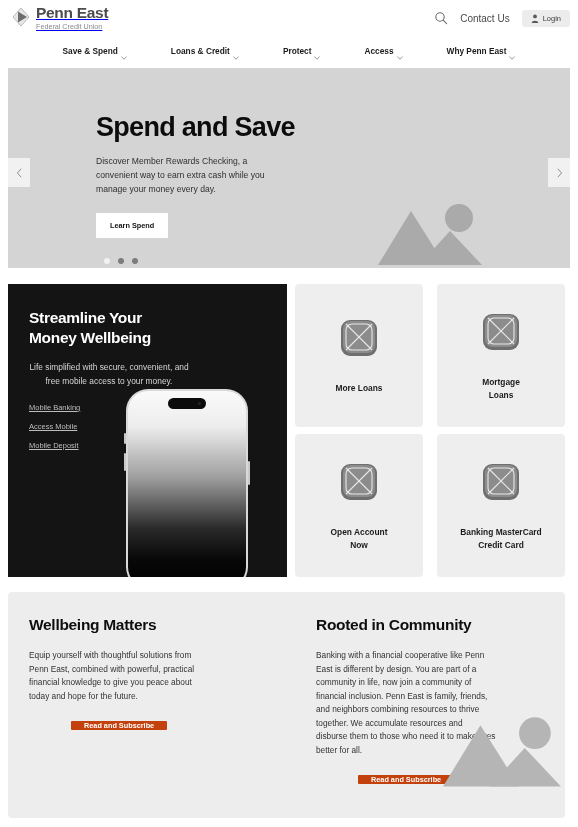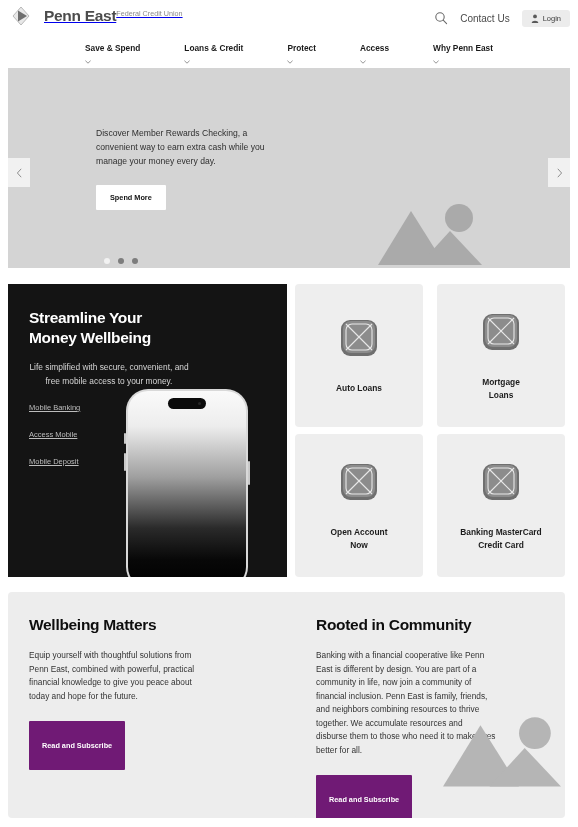--- a/index.html
+++ b/index.html
@@ -11,44 +11,44 @@
   }
   .page { position: relative; width: 578px; height: 827px; background: #fff; }
 
   
   .topbar {
     position: absolute; left: 0; top: 0; width: 578px; height: 36px;
     display: flex; align-items: center;
   }
   .logo-wrap { position: absolute; left: 10px; top: 5px; display: flex; align-items: center; gap: 4px; }
   .logo-diamond { width: 22px; height: 22px; position: relative; flex: 0 0 auto; }
-  .logo-text { display: flex; line-height: 1; margin-left: 8px; }
+  .logo-text { display: flex; flex-direction: column; line-height: 1; }
   .logo-name { font-size: 15.5px; font-weight: bold; color: #4c4c4c; letter-spacing: -0.3px; }
   .logo-sub { font-size: 7.2px; color: #8a8a8a; margin-top: 2px; letter-spacing: 0px; }
 
   .top-right { position: absolute; right: 8px; top: 8px; display: flex; align-items: center; gap: 12px; height: 20px; }
   .search-icon { width: 14px; height: 14px; display: block; }
   .contact-link { font-size: 10px; color: #4a4a4a; text-decoration: none; }
   .login-btn {
     display: flex; align-items: center; gap: 4px;
     background: #ececec; border: none; border-radius: 3px;
     padding: 4px 9px; font-size: 7.5px; color: #3c3c3c;
     font-family: "Liberation Sans", sans-serif; cursor: pointer;
   }
   .person-icon { width: 8px; height: 9px; display: block; }
 
   
   .nav {
     position: absolute; left: 0; top: 38px; width: 578px; height: 26px;
     display: flex; align-items: center; justify-content: center; gap: 0;
   }
   .nav-item {
-    display: flex; align-items: flex-start; gap: 3px;
+    display: flex; align-items: flex-end; gap: 3px;
     font-size: 8.3px; font-weight: bold; color: #1a1a1a;
-    padding: 0 22px; cursor: pointer; white-space: nowrap; flex-direction: column;
+    padding: 0 22px; cursor: pointer; white-space: nowrap;
   }
   .chev { width: 6px; height: 4px; display: block; opacity: .65; }
 
   
   .hero {
     position: absolute; left: 8px; top: 68px; width: 562px; height: 200px;
     background: #d4d4d4; overflow: hidden;
   }
   .hero-inner { position: absolute; left: 88px; top: 45px; width: 270px; }
   .hero-title { font-size: 27px; font-weight: bold; color: #0c0c0c; letter-spacing: -0.7px; line-height: 1.05; }
@@ -70,21 +70,21 @@
   .arrow.right { left: 548px; }
   .arrow svg { width: 7px; height: 10px; display: block; }
 
   
   .dark-card {
     position: absolute; left: 8px; top: 284px; width: 279px; height: 293px;
     background: #141414; overflow: hidden;
   }
   .dark-title { position: absolute; left: 21px; top: 24px; font-size: 15.5px; font-weight: bold; color: #fff; line-height: 1.3; letter-spacing: -0.3px; }
   .dark-desc { position: absolute; left: 21px; top: 77px; font-size: 8.4px; color: #d6d6d6; line-height: 1.62; width: 160px; text-align: center; }
-  .dark-links { position: absolute; left: 21px; top: 119px; display: flex; flex-direction: column; gap: 18px; }
+  .dark-links { position: absolute; left: 21px; top: 119px; display: flex; flex-direction: column; gap: 10px; }
   .dark-link { font-size: 7.5px; color: #bdbdbd; text-decoration: underline; cursor: pointer; }
   .phone {
     position: absolute; left: 118px; top: 105px; width: 122px; height: 200px;
     border-radius: 22px; background: #d9d9d9; padding: 2px;
   }
   .phone-screen {
     width: 100%; height: 100%; border-radius: 20px; position: relative; overflow: hidden;
     background: linear-gradient(180deg,#fafafa 0%, #ededed 18%, #9f9f9f 44%, #2a2a2a 70%, #080808 86%, #000 100%);
   }
   .island {
@@ -103,23 +103,23 @@
     cursor: pointer;
   }
   .tile-label { font-size: 8.4px; font-weight: bold; color: #1c1c1c; text-align: center; line-height: 1.45; margin-top: 22px; }
   .brk { width: 44px; height: 44px; display: block; }
 
   
   .bcard { position: absolute; background: #ededed; border-radius: 4px; overflow: hidden; }
   .bcard-title { font-size: 15.5px; font-weight: bold; color: #0e0e0e; letter-spacing: -0.3px; }
   .bcard-desc { margin-top: 15px; font-size: 8.3px; color: #333; line-height: 1.63; }
   .bcard-btn {
-    margin-top: 18px; background: #701a75; border: none; border-radius: 1px;
-    padding: 20px 13px; font-size: 7.3px; font-weight: bold; color: #fff;
-    font-family: "Liberation Sans", sans-serif; cursor: pointer;
+    margin-top: 18px; background: #c2410c; border: none; border-radius: 1px;
+    padding: 0 13px; font-size: 7.3px; font-weight: bold; color: #fff;
+    font-family: "Liberation Sans", sans-serif; cursor: pointer; margin-left: 42px;
   }
   .bcard-ph { position: absolute; }
 </style>
 </head>
 <body>
 
 <div class="page">
 
   <div class="topbar">
     <a class="logo-wrap" href="#">
@@ -193,22 +193,23 @@
       <span class="chev">
         <svg viewBox="0 0 6 4" width="6" height="4">
             <path d="M0.4 0.7 L3 3.2 L5.6 0.7" fill="none" stroke="#333" stroke-width="0.8"></path>
           </svg>
       </span>
     </div>
   </nav>
 
   <section class="hero">
     <div class="hero-inner">
+      <h1 class="hero-title">Spend and Save</h1>
       <p class="hero-desc">Discover Member Rewards Checking, a convenient way to earn extra cash while you manage your money every day.</p>
-      <button class="hero-btn">Spend More</button>
+      <button class="hero-btn">Learn Spend</button>
     </div>
     <span class="hero-ph">
       <svg viewBox="0 0 104 74" width="104" height="74">
         <circle cx="81" cy="16" r="14" fill="#aaaaaa"></circle>
         <polygon points="33,9 67,63 0,63" fill="#aaaaaa"></polygon>
         <polygon points="72,29 104,63 41,63" fill="#aaaaaa"></polygon>
       </svg>
     </span>
   </section>
 
@@ -260,21 +261,21 @@
     <span class="brk">
       <svg viewBox="0 0 44 44" width="44" height="44">
         <rect x="4" y="4" width="36" height="36" rx="9" fill="#6f6f6f"></rect>
         <rect x="6" y="5" width="32" height="32" rx="8" fill="#8c8c8c"></rect>
         <rect x="9" y="8" width="26" height="26" rx="6" fill="none" stroke="#e8e8e8" stroke-width="1.1"></rect>
         <line x1="9" y1="8" x2="35" y2="34" stroke="#e8e8e8" stroke-width="1.1"></line>
         <line x1="35" y1="8" x2="9" y2="34" stroke="#e8e8e8" stroke-width="1.1"></line>
       </svg>
     </span>
     <span class="tile-label">
-      <span>Auto Loans</span>
+      <span>More Loans</span>
     </span>
   </div>
 
   <div class="tile" style="left:437px; top:284px; width:128px; height:143px;">
     <span class="brk">
       <svg viewBox="0 0 44 44" width="44" height="44">
         <rect x="4" y="4" width="36" height="36" rx="9" fill="#6f6f6f"></rect>
         <rect x="6" y="5" width="32" height="32" rx="8" fill="#8c8c8c"></rect>
         <rect x="9" y="8" width="26" height="26" rx="6" fill="none" stroke="#e8e8e8" stroke-width="1.1"></rect>
         <line x1="9" y1="8" x2="35" y2="34" stroke="#e8e8e8" stroke-width="1.1"></line>

